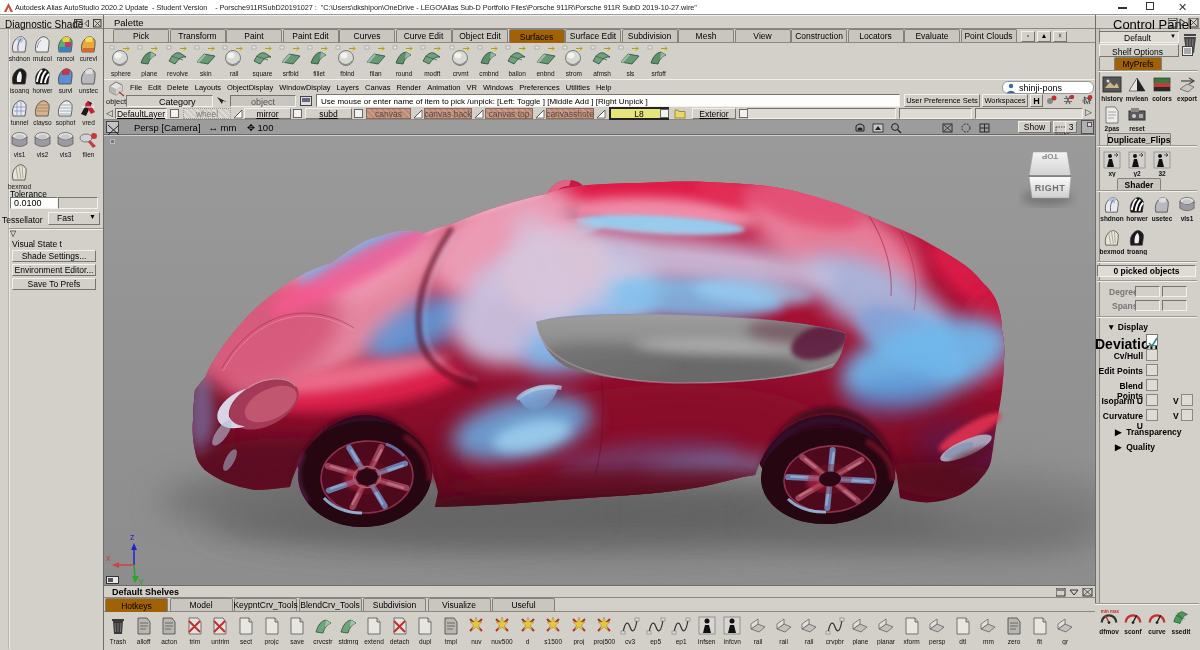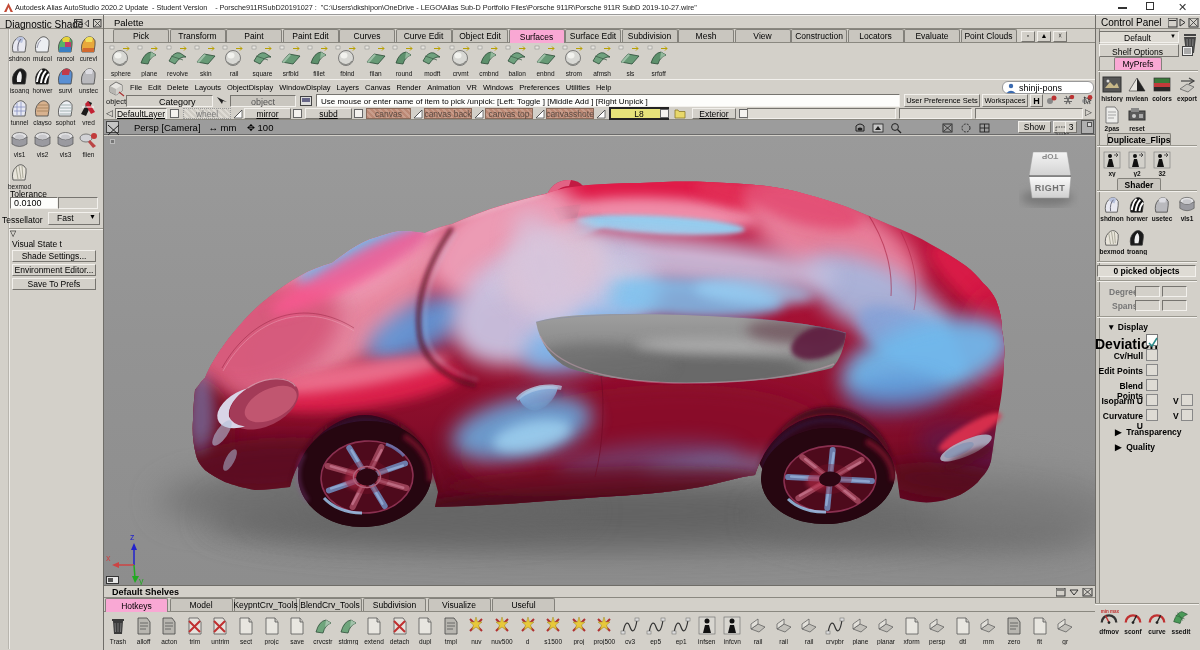--- a/index.html
+++ b/index.html
@@ -6,21 +6,21 @@
 body{font-family:"Liberation Sans",sans-serif;background:#d3d0c9;position:relative;}
 .abs{position:absolute;}
 .raised{background:#d3d0c9;border:1px solid;border-color:#f2f0ec #76746f #76746f #f2f0ec;}
 .sunken{background:#d3d0c9;border:1px solid;border-color:#76746f #f2f0ec #f2f0ec #76746f;}
 .white{background:#fdfdfb;}
 .hdr{background:#d3d0c9;border-top:1px solid #f2f0ec;border-bottom:1px solid #8a8880;color:#000;}
 .t7{font-size:6.5px;} .t65{font-size:6.5px;}
 .ctr{display:flex;align-items:center;justify-content:center;white-space:nowrap;}
 .lbl{color:#111;text-align:center;overflow:hidden;white-space:nowrap;}
 .tab{position:absolute;top:0;height:13px;background:#c9c6bf;border:1px solid #83817b;border-bottom:none;border-radius:2px 2px 0 0;font-size:8.5px;color:#000;display:flex;align-items:center;justify-content:center;}
-.tab.on{background:#f9a8d4;height:14px;z-index:3;}
+.tab.on{background:#a16207;height:14px;z-index:3;}
 .groove{border-top:1px solid #9a988f;border-bottom:1px solid #f2f0ec;height:0;}
 </style></head>
 <body>
 
 <div class="abs" style="left:0;top:0;width:1200px;height:15px;background:#ffffff;border-bottom:1px solid #9a9a9a;">
  <svg class="abs" style="left:3px;top:2px" width="11" height="11" viewBox="0 0 11 11">
       <path d="M1 10 L5.5 1 L10 10 L7.6 10 L5.5 5.2 L3.4 10 Z" fill="#c34a36"></path>
     </svg>
  <div class="abs" style="left:15px;top:3px;font-size:7.3px;letter-spacing:-0.05px;color:#1a1a1a;white-space:nowrap;">Autodesk Alias AutoStudio 2020.2 Update &nbsp;- Student Version&nbsp;&nbsp;&nbsp; - Porsche911RSubD20191027 : &nbsp;"C:\Users\dkshipon\OneDrive - LEGO\Alias Sub-D Portfolio Files\Porsche 911R\Porsche 911R SubD 2019-10-27.wire"</div>
  <div class="abs" style="left:1118px;top:7px;width:9px;height:1.5px;background:#333;"></div>
@@ -906,21 +906,21 @@
     <div class="abs lbl t65" style="left:921.6px;top:26px;width:28px;">fit</div>
     <svg class="abs" style="left:950.2px;top:3px" width="22" height="22" viewBox="0 0 22 22">
       <path d="M4 14 L11 9 L18 12 L12 17Z" fill="#c2c0ba" stroke="#555" stroke-width="0.7"></path>
       <path d="M4 14 L11 9 L11 4 L4 9Z" fill="#e2e0da" stroke="#555" stroke-width="0.7"></path>
     </svg>
     <div class="abs lbl t65" style="left:947.2px;top:26px;width:28px;">gr</div>
   </div>
 <div class="abs" style="left:1095px;top:15px;width:105px;height:635px;background:#d3d0c9;border-left:1px solid #6f6d68;">
  <div class="abs" style="left:0;top:14px;width:4px;height:621px;background:#c8c5be;border-right:1px solid #8a8880;"></div>
  <div class="abs hdr" style="left:0;top:0;width:105px;height:14px;">
-  <span class="abs" style="left:5px;top:1px;font-size:10px;">Control Panel</span>
+  <span class="abs" style="left:17px;top:1px;font-size:13px;">Control Panel</span>
   <svg class="abs" style="left:72px;top:2px" width="32" height="10" viewBox="0 0 32 10">
    <rect x="0" y="0" width="9" height="9" fill="none" stroke="#333"></rect>
         <line x1="1" y1="2.5" x2="8" y2="2.5" stroke="#333"></line>
    <path d="M12 1 L17 4.5 L12 8Z" fill="none" stroke="#333"></path>
    <rect x="21" y="0" width="9" height="9" fill="none" stroke="#333"></rect>
         <path d="M22 1 L29 8 M29 1 L22 8" stroke="#333" stroke-width="0.8"></path>
   </svg>
  </div>
  <div class="abs sunken" style="left:3px;top:16px;width:80px;height:12px;background:#dedbd4;">
    <span class="abs" style="left:24px;top:1px;font-size:8.5px;">Default</span>

